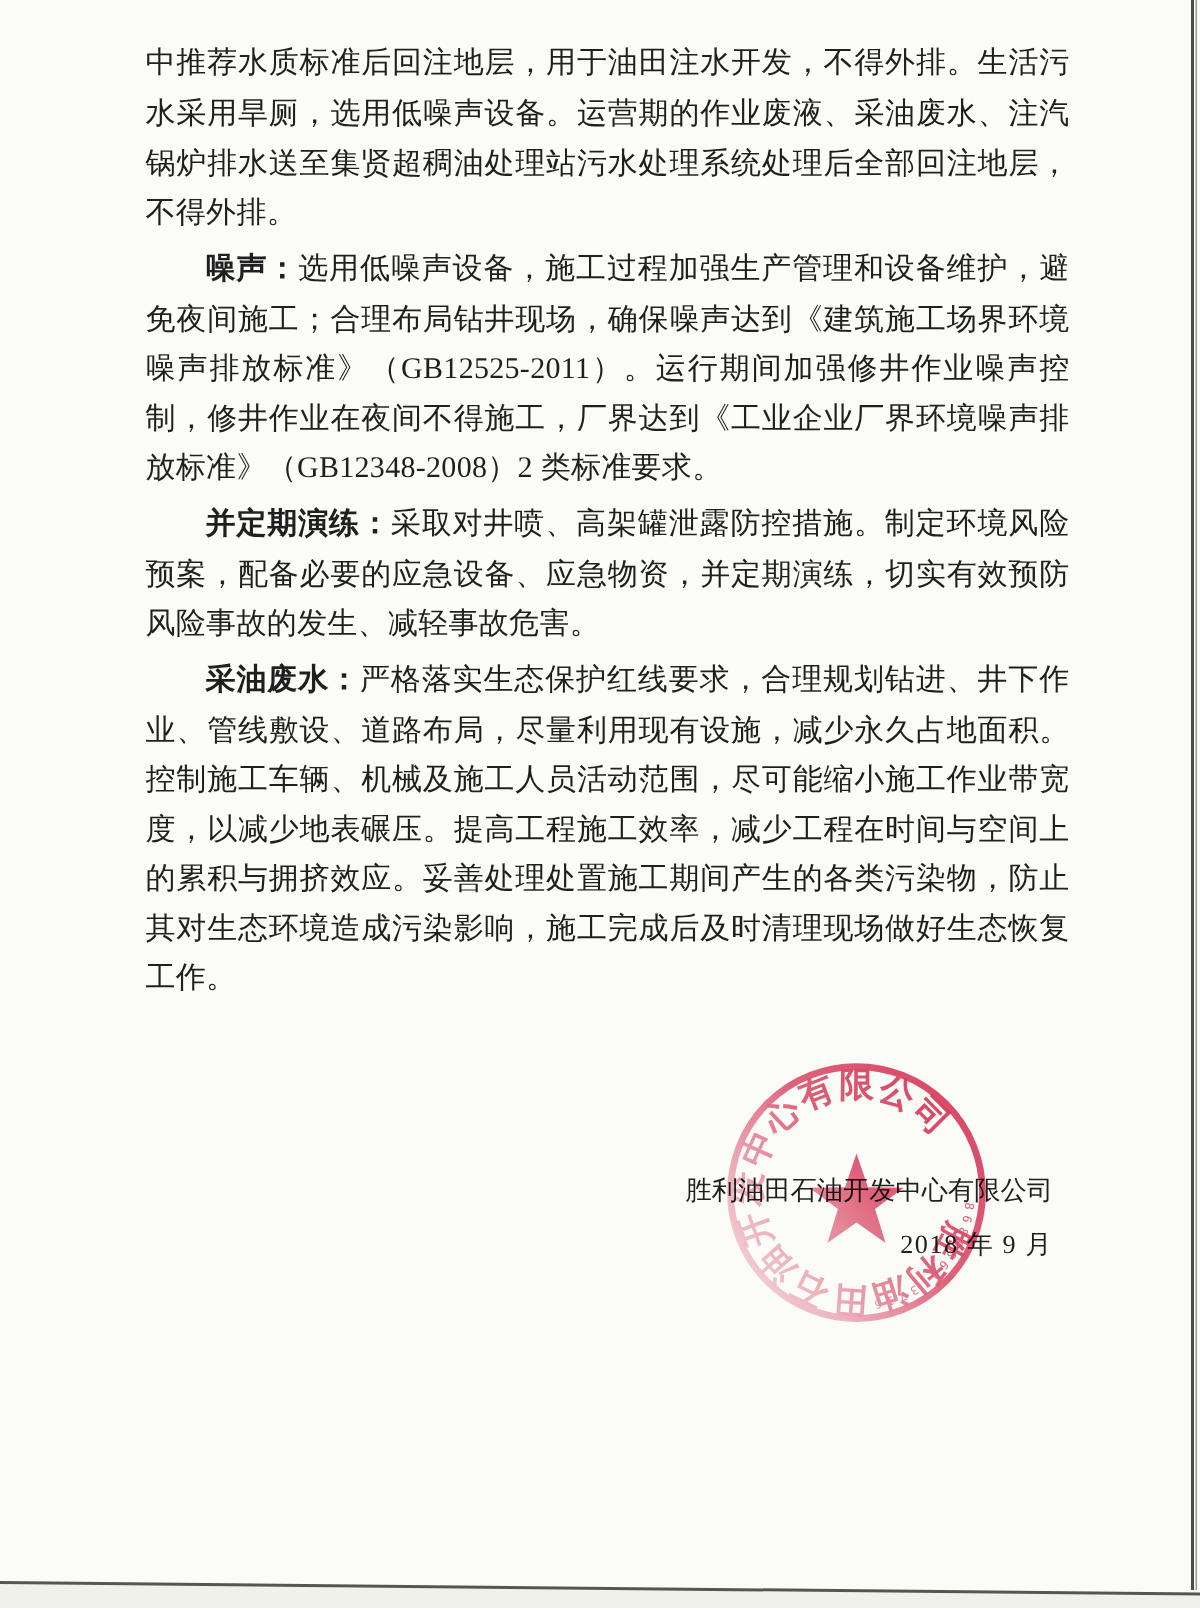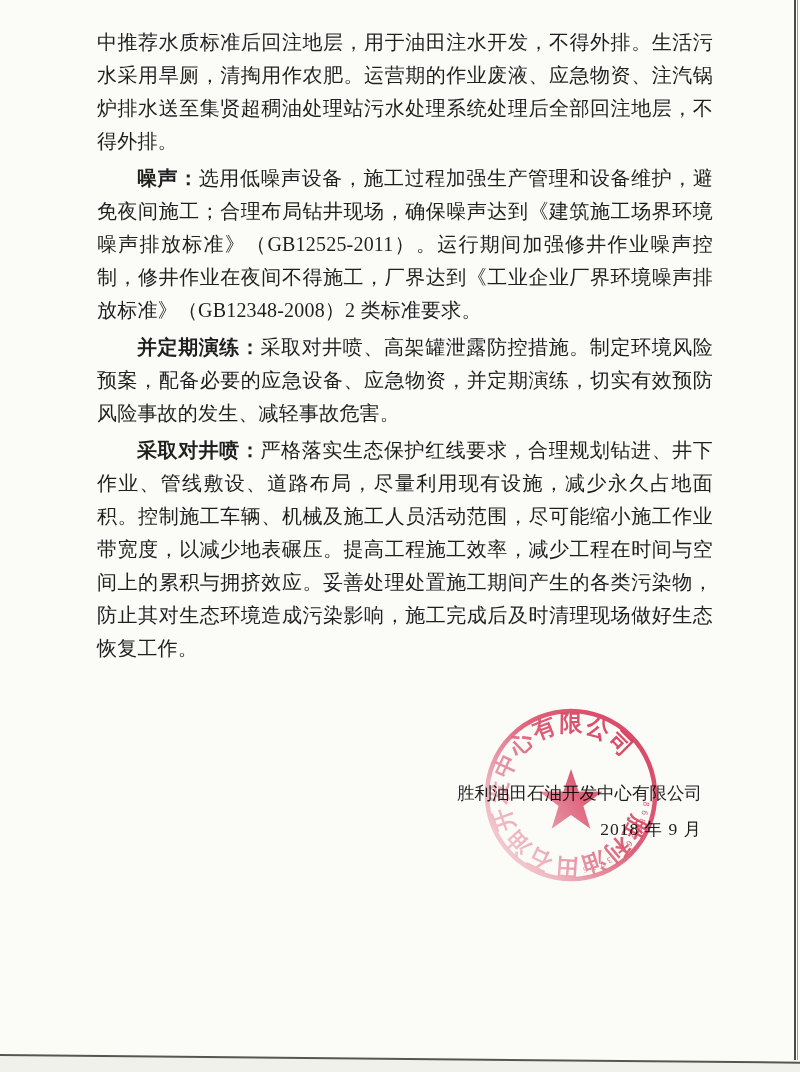--- a/index.html
+++ b/index.html
@@ -13,21 +13,21 @@
   }
   .body-text{
     position:absolute;
     left:97px;top:26px;width:616px;
     font-size:20px;line-height:33px;
     text-align:justify;
     letter-spacing:0.2px;
   }
   .body-text p{margin:0 0 4px 0;}
   .body-text p.indent{text-indent:2em;}
-  .section-lead{font-weight:bold;}
+  .section-lead{font-weight:bold;font-family:Liberation Mono, monospace;}
   .signature{
     position:absolute;
     right:98px;top:783px;
     text-align:right;
     font-size:17.5px;
     line-height:20px;
   }
   .signature .company{margin:0;}
   .signature .date{margin:16px 0 0 0;letter-spacing:1px;}
   .stamp{
@@ -64,24 +64,24 @@
     transform:rotate(0.55deg);
     transform-origin:left center;
   }
 </style>
 </head>
 <body>
 
 <div class="page">
 
   <div class="body-text">
-    <p><span class="section-lead"></span><span>中推荐水质标准后回注地层，用于油田注水开发，不得外排。生活污水采用旱厕，清掏用作农肥。运营期的作业废液、应急物资、注汽锅炉排水送至集贤超稠油处理站污水处理系统处理后全部回注地层，不得外排。</span></p>
+    <p><span class="section-lead"></span><span>中推荐水质标准后回注地层，用于油田注水开发，不得外排。生活污水采用旱厕，选用低噪声设备。运营期的作业废液、采油废水、注汽锅炉排水送至集贤超稠油处理站污水处理系统处理后全部回注地层，不得外排。</span></p>
     <p class="indent"><span class="section-lead">噪声：</span><span>选用低噪声设备，施工过程加强生产管理和设备维护，避免夜间施工；合理布局钻井现场，确保噪声达到《建筑施工场界环境噪声排放标准》（GB12525-2011）。运行期间加强修井作业噪声控制，修井作业在夜间不得施工，厂界达到《工业企业厂界环境噪声排放标准》（GB12348-2008）2 类标准要求。</span></p>
     <p class="indent"><span class="section-lead">并定期演练：</span><span>采取对井喷、高架罐泄露防控措施。制定环境风险预案，配备必要的应急设备、应急物资，并定期演练，切实有效预防风险事故的发生、减轻事故危害。</span></p>
-    <p class="indent"><span class="section-lead">采取对井喷：</span><span>严格落实生态保护红线要求，合理规划钻进、井下作业、管线敷设、道路布局，尽量利用现有设施，减少永久占地面积。控制施工车辆、机械及施工人员活动范围，尽可能缩小施工作业带宽度，以减少地表碾压。提高工程施工效率，减少工程在时间与空间上的累积与拥挤效应。妥善处理处置施工期间产生的各类污染物，防止其对生态环境造成污染影响，施工完成后及时清理现场做好生态恢复工作。</span></p>
+    <p class="indent"><span class="section-lead">采油废水：</span><span>严格落实生态保护红线要求，合理规划钻进、井下作业、管线敷设、道路布局，尽量利用现有设施，减少永久占地面积。控制施工车辆、机械及施工人员活动范围，尽可能缩小施工作业带宽度，以减少地表碾压。提高工程施工效率，减少工程在时间与空间上的累积与拥挤效应。妥善处理处置施工期间产生的各类污染物，防止其对生态环境造成污染影响，施工完成后及时清理现场做好生态恢复工作。</span></p>
   </div>
 
   <div class="signature">
     <p class="company">胜利油田石油开发中心有限公司</p>
     <p class="date">2018 年 9 月</p>
   </div>
 
   <svg class="stamp" viewBox="-103 -103 206 206" xmlns="http://www.w3.org/2000/svg">
     <defs>
       <linearGradient id="fadeGrad" x1="1" y1="0.1" x2="0" y2="0.9">

